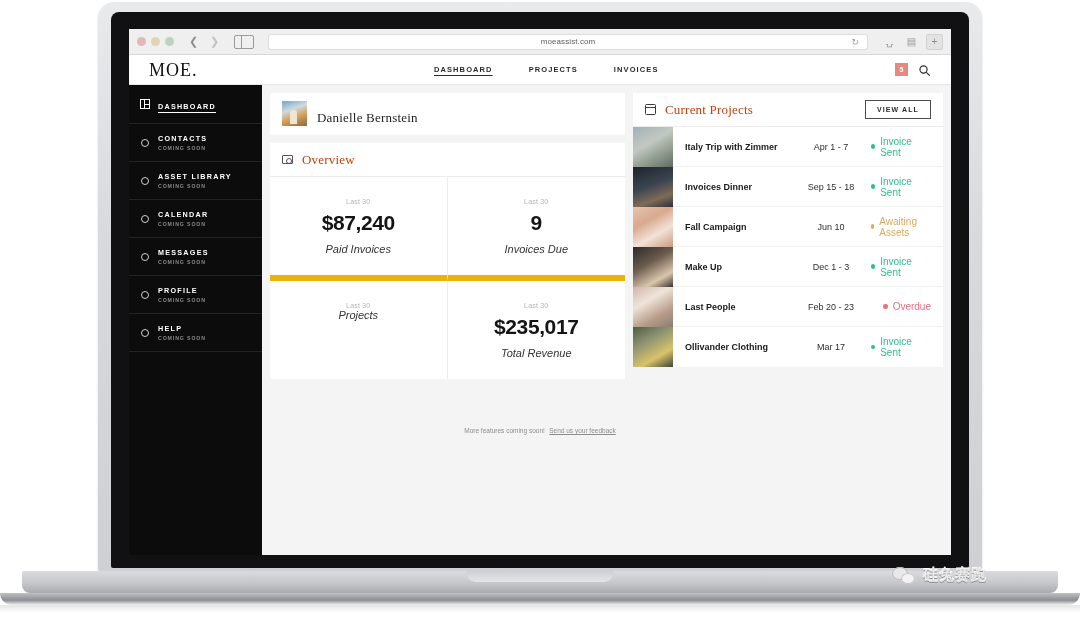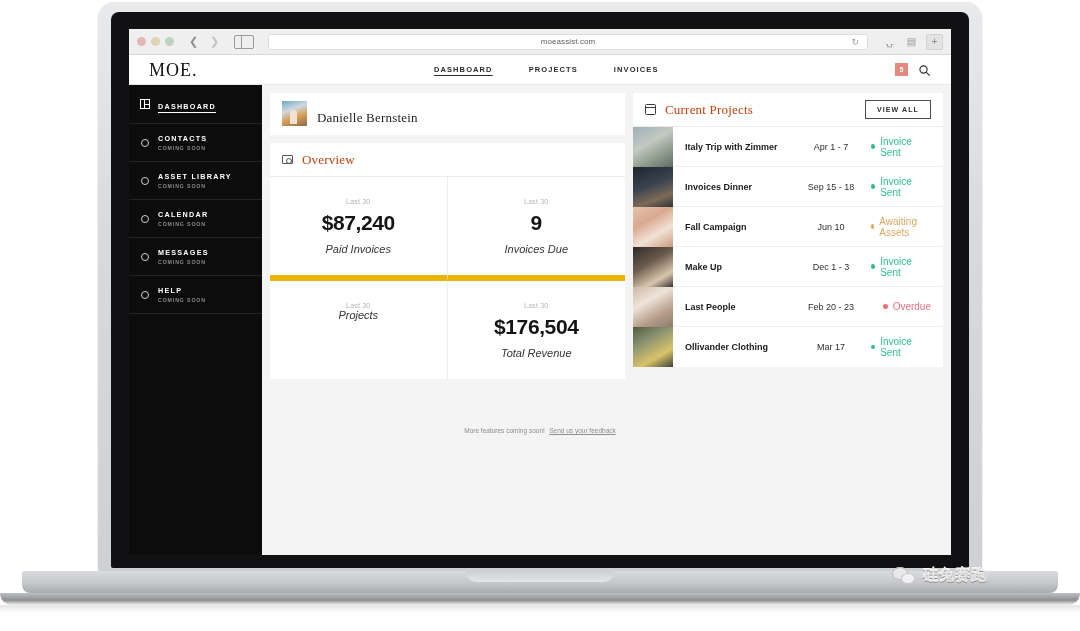--- a/index.html
+++ b/index.html
@@ -264,20 +264,29 @@
             <div class="side-label">CALENDAR</div>
             <div class="side-sub">COMING SOON</div>
           </span>
         </div>
         <div class="side-item">
           <span class="side-ic">
               <span class="dot-o"></span>
             </span>
           <span>
             <div class="side-label">MESSAGES</div>
+            <div class="side-sub">COMING SOON</div>
+          </span>
+        </div>
+        <div class="side-item">
+          <span class="side-ic">
+              <span class="dot-o"></span>
+            </span>
+          <span>
+            <div class="side-label">PROFILE</div>
             <div class="side-sub">COMING SOON</div>
           </span>
         </div>
         <div class="side-item">
           <span class="side-ic">
               <span class="dot-o"></span>
             </span>
           <span>
             <div class="side-label">HELP</div>
             <div class="side-sub">COMING SOON</div>
@@ -308,21 +317,21 @@
                 <div class="stat-last">Last 30</div>
                 <div class="stat-val">9</div>
                 <div class="stat-lbl">Invoices Due</div>
               </div>
               <div class="stat brd-r">
                 <div class="stat-last">Last 30</div>
                 <div class="stat-lbl">Projects</div>
               </div>
               <div class="stat">
                 <div class="stat-last">Last 30</div>
-                <div class="stat-val">$176,504</div>
+                <div class="stat-val">$235,017</div>
                 <div class="stat-lbl">Total Revenue</div>
               </div>
             </div>
           </div>
         </div>
 
         <div class="col-right">
           <div class="card">
             <div class="panel-head">
               <span class="cal-ic"></span>

